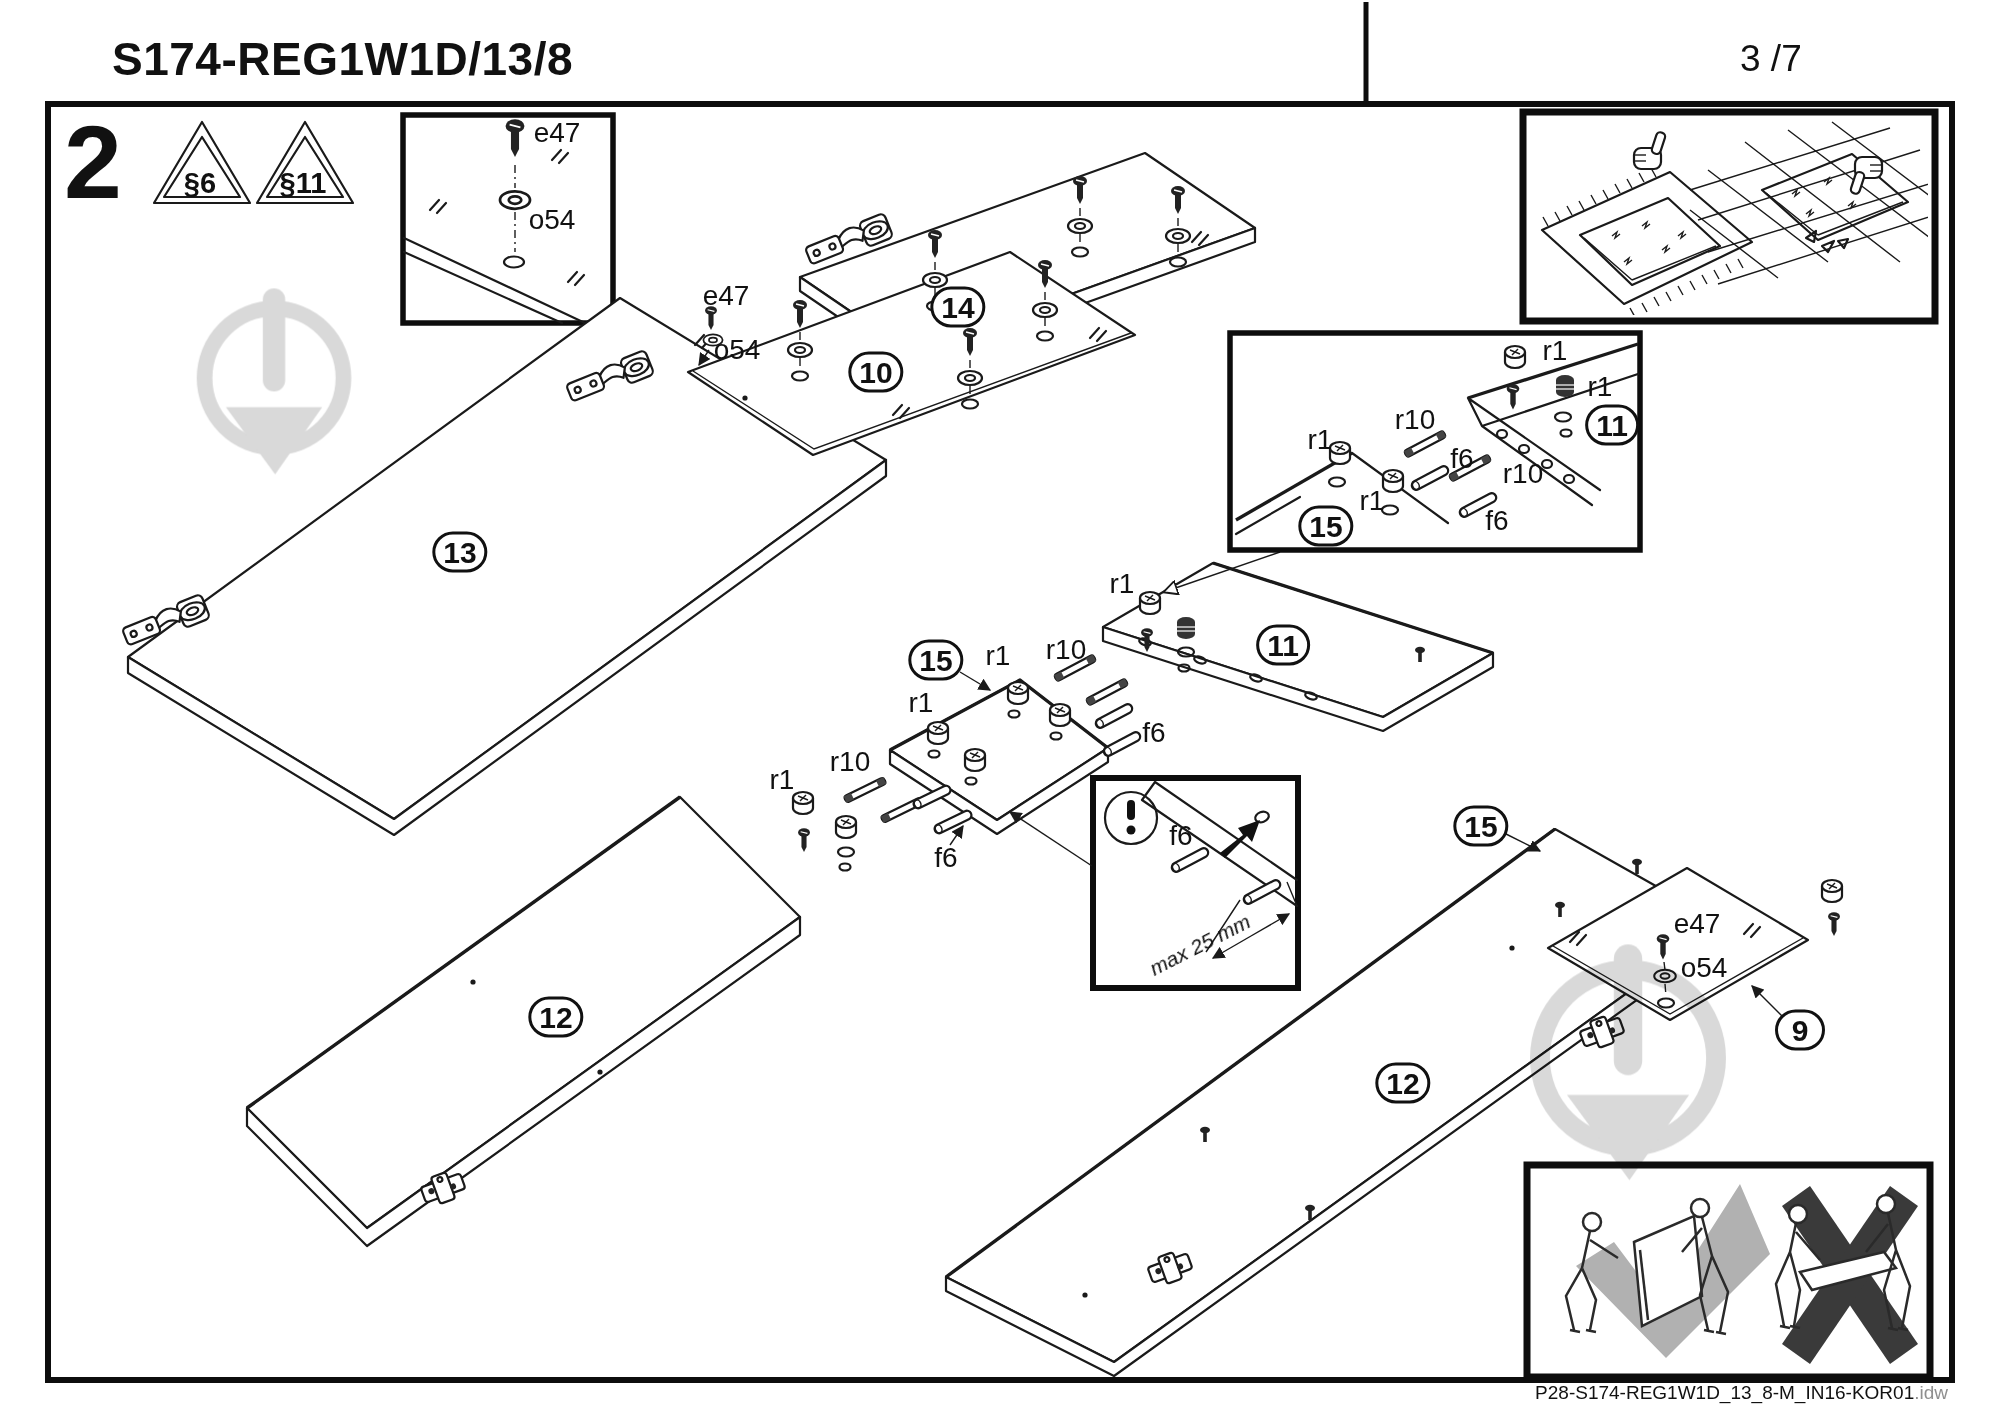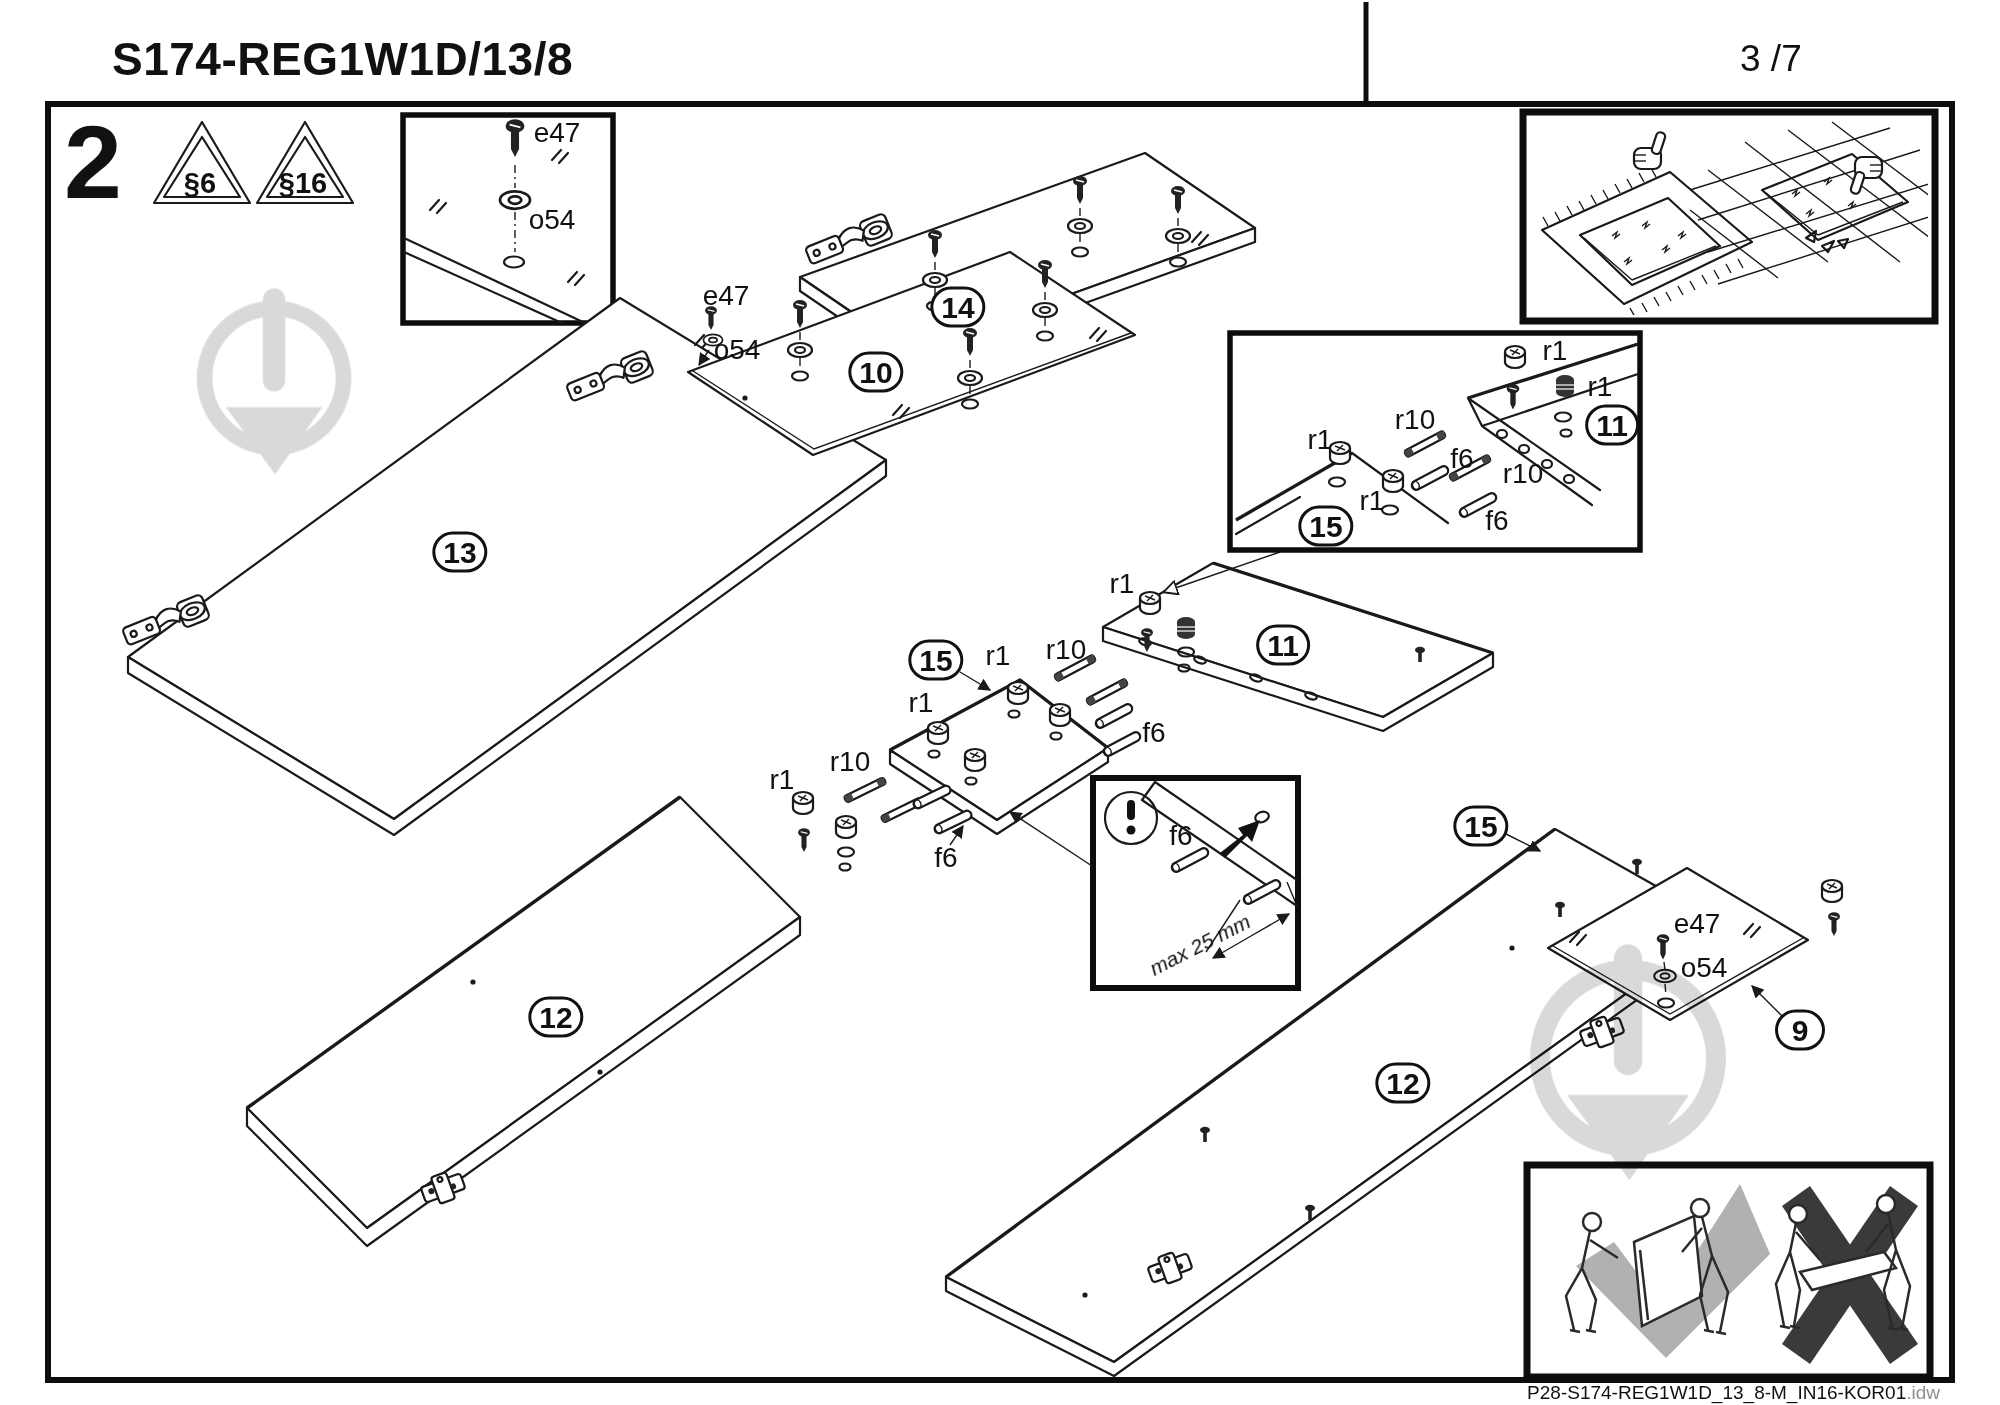--- a/index.html
+++ b/index.html
@@ -9,21 +9,21 @@
   .title{font-weight:bold;font-size:46px;letter-spacing:.5px;white-space:nowrap;}
   .pageno{font-size:37px;white-space:nowrap;}
   .stepnum{font-weight:bold;font-size:104px;line-height:1;}
   .callout{position:absolute;transform:translate(-50%,-50%);font-size:28px;white-space:nowrap;z-index:30;}
   .callout.bold{font-weight:bold;font-size:29px;}
   .callout.dim{font-style:italic;font-size:21px;}
   .bubble{position:absolute;transform:translate(-50%,-50%);min-width:50px;height:41px;
           border:3.5px solid #111;border-radius:22px;background:#fff;display:flex;
           align-items:center;justify-content:center;font-weight:bold;font-size:30px;
           padding:0 8px;box-sizing:border-box;z-index:30;}
-  .footer{position:absolute;right:60px;top:1382px;font-size:19px;white-space:nowrap;z-index:40;}
+  .footer{position:absolute;right:52px;top:1382px;font-size:19px;white-space:nowrap;z-index:40;}
   .footer .ext{color:#8f8f8f;}
   svg{position:absolute;left:0;top:0;z-index:10;}
   .ln{stroke:#1a1a1a;fill:none;stroke-width:2.2;stroke-linejoin:round;stroke-linecap:round;}
   .ln3{stroke:#1a1a1a;fill:none;stroke-width:3.4;stroke-linejoin:round;}
   .fw{fill:#fff;stroke:#1a1a1a;stroke-width:2.2;stroke-linejoin:round;}
   .fd{fill:#222;stroke:none;}
   .thin{stroke:#1a1a1a;stroke-width:1.4;fill:none;}
   .dashline{stroke:#1a1a1a;stroke-width:1.4;stroke-dasharray:8 4 2 4;fill:none;}
   .bord{fill:none;stroke:#0d0d0d;}
 </style>
@@ -462,21 +462,21 @@
     <div class="bubble" style="left: 460px; top: 552px;">13</div>
     <div class="bubble" style="left: 936px; top: 660px;">15</div>
     <div class="bubble" style="left: 1283px; top: 645px;">11</div>
     <div class="bubble" style="left: 556px; top: 1017px;">12</div>
     <div class="bubble" style="left: 1403px; top: 1083px;">12</div>
     <div class="bubble" style="left: 1481px; top: 826px;">15</div>
     <div class="bubble" style="left: 1800px; top: 1030px;">9</div>
     <div class="bubble" style="left: 1612px; top: 425px;">11</div>
     <div class="bubble" style="left: 1326px; top: 526px;">15</div>
     <div class="callout bold" style="left: 200px; top: 183px;">§6</div>
-    <div class="callout bold" style="left: 303px; top: 183px;">§16</div>
+    <div class="callout bold" style="left: 303px; top: 183px;">§11</div>
     <div class="callout" style="left: 557px; top: 133px;">e47</div>
     <div class="callout" style="left: 552px; top: 220px;">o54</div>
     <div class="callout" style="left: 726px; top: 296px;">e47</div>
     <div class="callout" style="left: 737px; top: 350px;">o54</div>
     <div class="callout" style="left: 1122px; top: 584px;">r1</div>
     <div class="callout" style="left: 998px; top: 656px;">r1</div>
     <div class="callout" style="left: 1066px; top: 650px;">r10</div>
     <div class="callout" style="left: 921px; top: 703px;">r1</div>
     <div class="callout" style="left: 1154px; top: 733px;">f6</div>
     <div class="callout" style="left: 782px; top: 780px;">r1</div>

